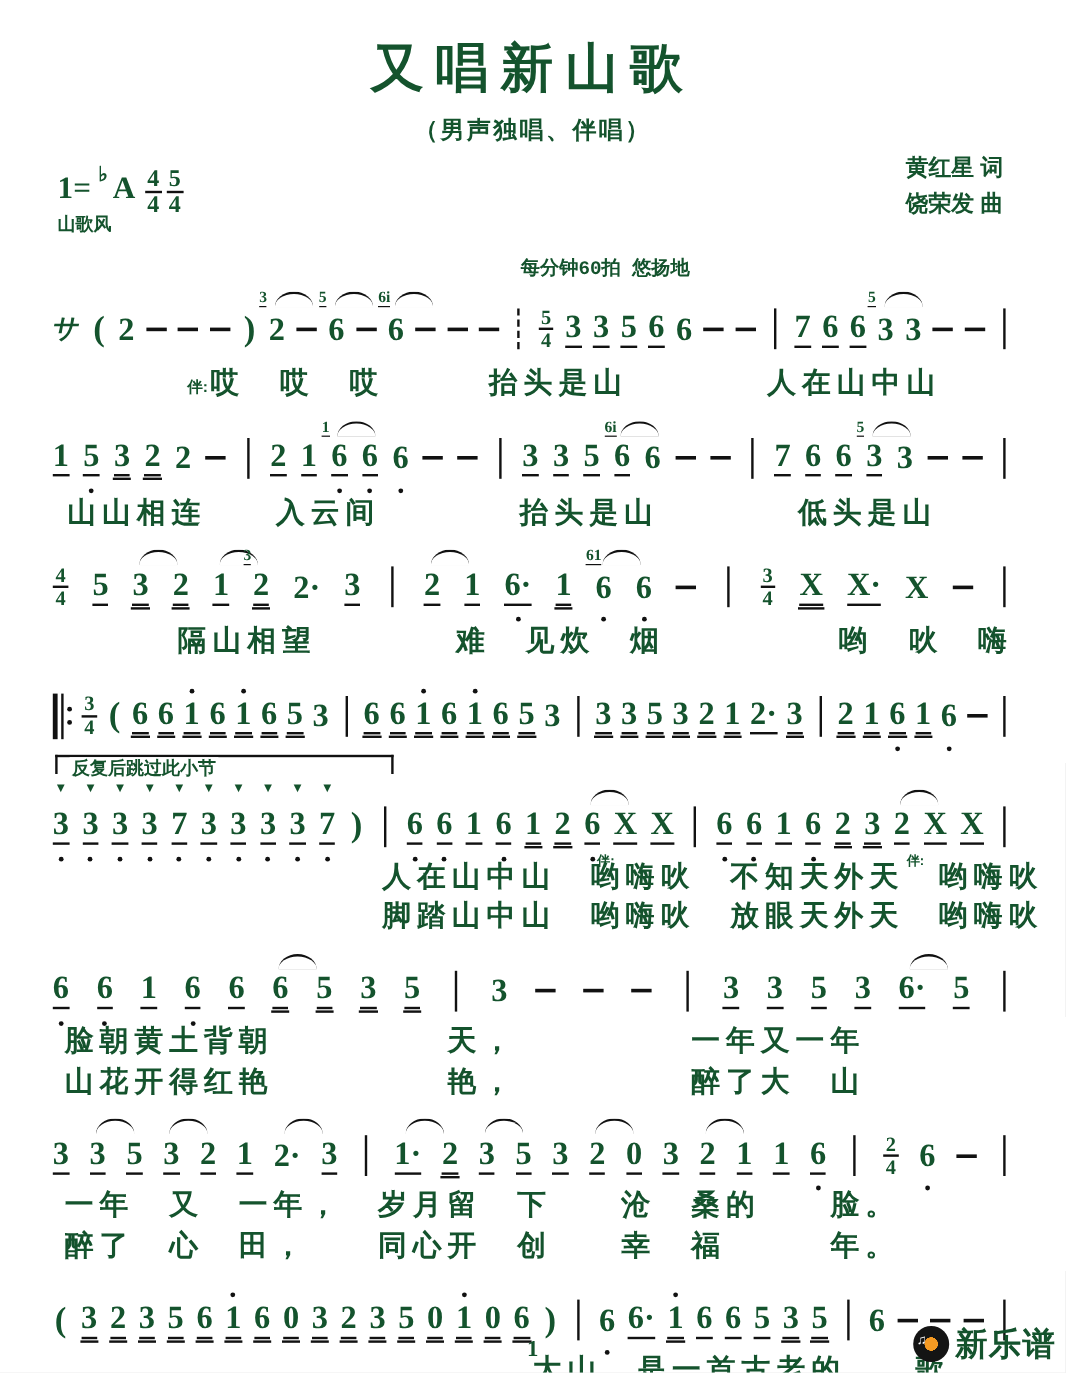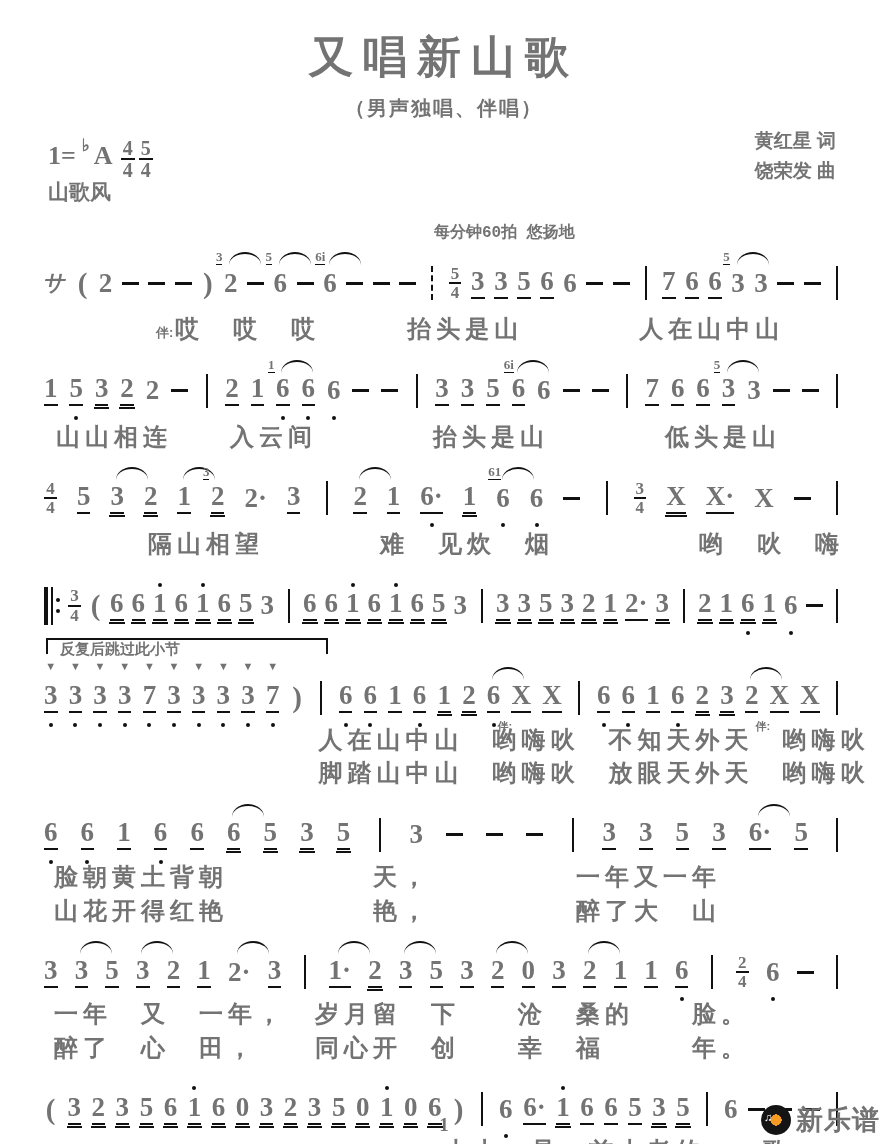--- a/index.html
+++ b/index.html
@@ -1,31 +1,31 @@
 <!DOCTYPE html>
 <html><head>
 <meta charset="utf-8">
 <style>
   html,body{margin:0;padding:0;background:#e8e8e8;}
   .page{width:888px;height:1144px;background:#fff;position:relative;margin:0 auto;
-        box-sizing:border-box;padding:20px 44px 0 44px;overflow:hidden;color:#737373;
+        box-sizing:border-box;padding:20px 44px 0 44px;overflow:hidden;color:#14532d;
         font-family:"Liberation Serif",serif;}
   
   .title{text-align:center;font-size:44px;font-weight:bold;letter-spacing:10px;margin-top:8px;}
   .subtitle{text-align:center;font-size:20px;font-weight:bold;margin-top:8px;letter-spacing:2px;}
   .meta-row{position:relative;height:58px;margin-top:4px;}
   .keysig{position:absolute;left:4px;top:6px;font-size:26px;font-weight:bold;display:flex;align-items:center;gap:4px;}
   .keysig .flat{font-size:17px;vertical-align:super;position:relative;top:-11px;margin-left:2px;}
   .ts{display:inline-flex;flex-direction:column;align-items:center;line-height:1.02;
       font-family:"Liberation Serif",serif;font-weight:bold;}
   .ts .top{border-bottom:2px solid #111;padding:0 2px;}
   .keysig .ts{font-size:20px;margin-left:4px;}
   .credits{position:absolute;right:8px;top:0;text-align:left;font-size:19px;font-weight:bold;
            font-family:"Liberation Sans",sans-serif;line-height:1.6;}
-  .style-label{font-size:21px;font-weight:bold;font-family:"Liberation Sans",sans-serif;margin:-6px 0 16px 4px;}
+  .style-label{font-size:15px;font-weight:bold;font-family:"Liberation Sans",sans-serif;margin:-6px 0 16px 4px;}
   .tempo{font-size:16px;font-weight:bold;font-family:Liberation Mono, monospace;margin:6px 0 0 390px;}
   
   .score{margin-top:2px;}
   .sysline{margin-bottom:10px;}
   .notes{display:flex;justify-content:space-between;align-items:center;padding-top:16px;height:44px;}
   .note{position:relative;display:flex;align-items:center;justify-content:center;min-width:13px;height:36px;}
   .num{font-size:27px;font-weight:bold;line-height:1;font-family:"Liberation Serif",serif;}
   .u1{border-bottom:2px solid #111;padding-bottom:2px;}
   .u2{border-bottom:2px solid #111;padding-bottom:2px;position:relative;}
   .u2::after{content:"";position:absolute;left:-1px;right:-1px;bottom:-5px;height:2px;background:#111;}

